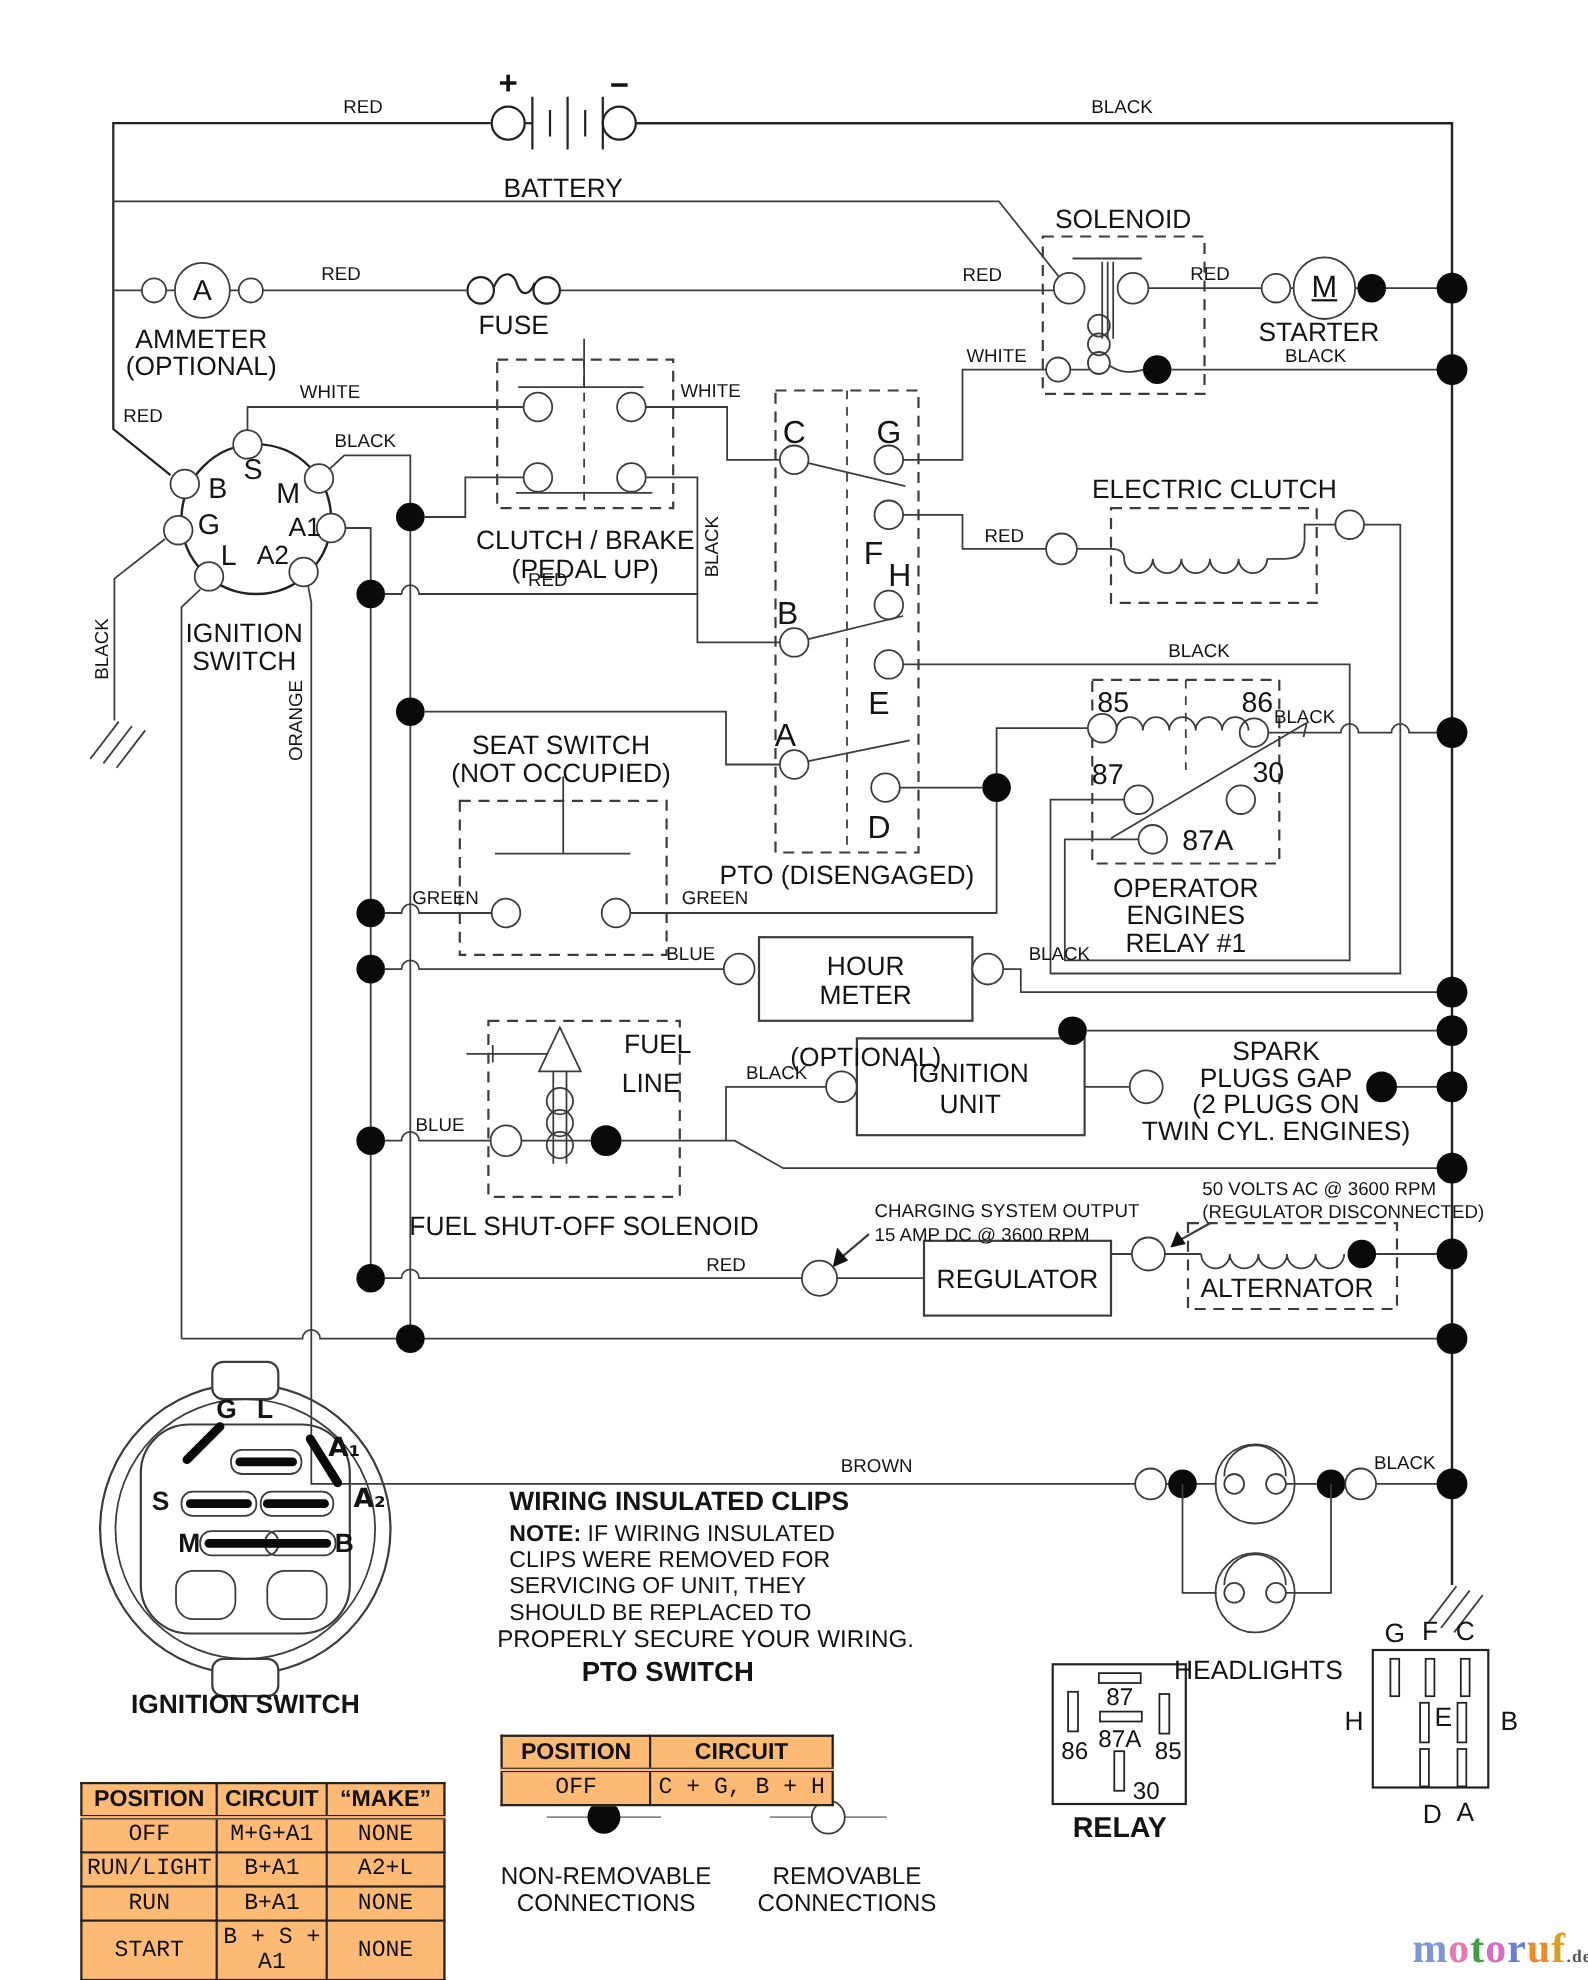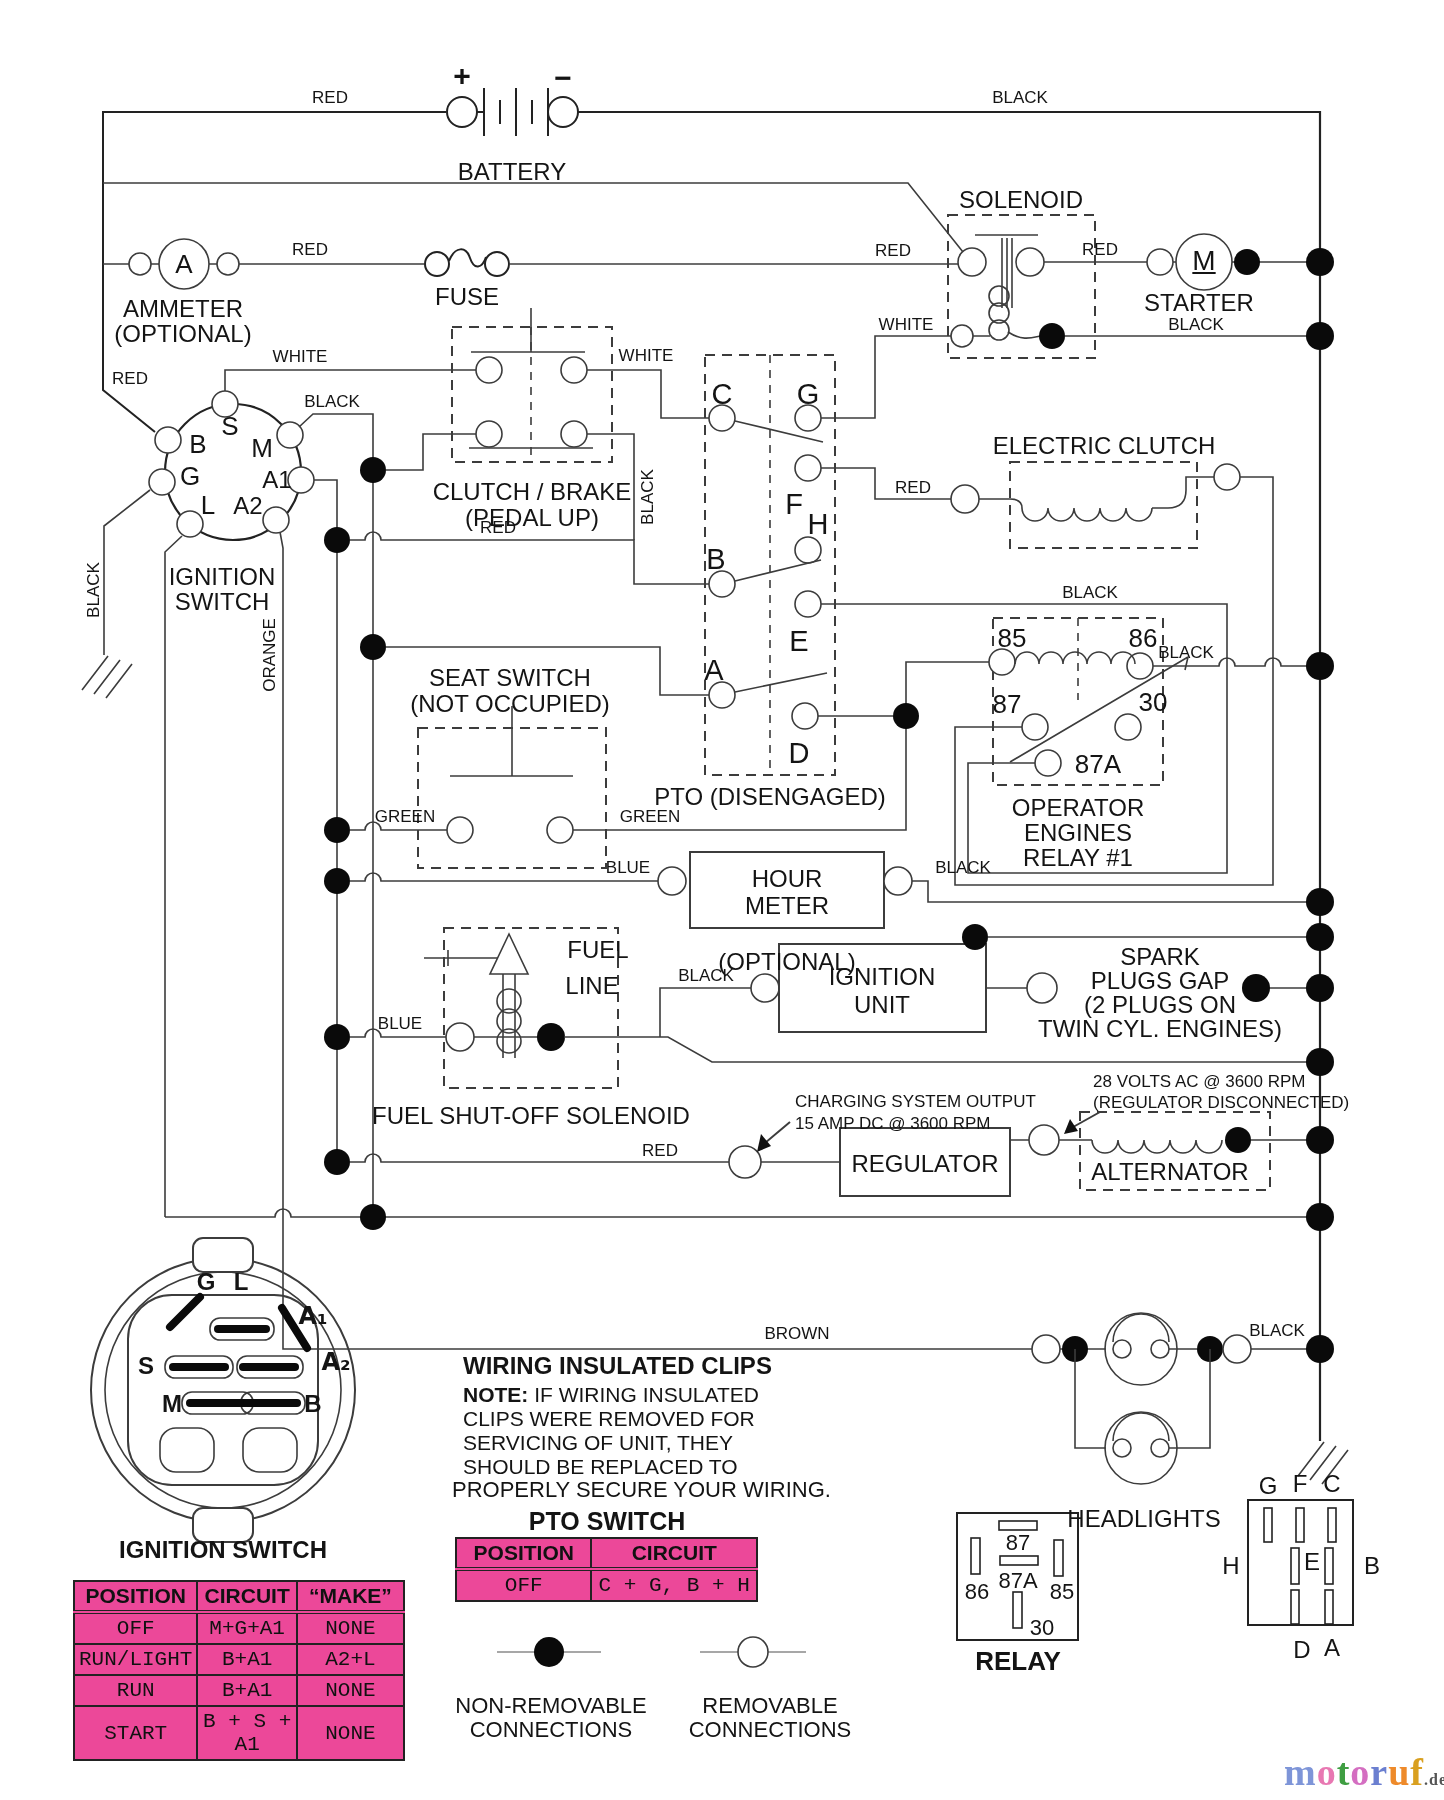--- a/index.html
+++ b/index.html
@@ -10,22 +10,22 @@
        font-family:"Liberation Sans",sans-serif;line-height:1;}
   .s{font-size:17px;}
   .m{font-size:24px;}
   .l{font-size:29px;}
   .xl{font-size:24px;font-weight:bold;}
   .bold{font-weight:bold;}
   .left{transform:translate(0,-50%);}
   .rot{transform:translate(-50%,-50%) rotate(-90deg);}
   .sub{font-family:"DejaVu Sans",sans-serif;}
   .underline{text-decoration:underline;}
-  table.sch{border-collapse:collapse;border:2px solid #222;background:#ec4899;
-            font-family:"Liberation Sans",sans-serif;font-size:21px;color:#111;text-align:center;}
+  table.sch{border-collapse:collapse;border:2px solid #222;background:#fdba74;
+            font-family:"Liberation Sans",sans-serif;font-size:21px;color:#111;text-align:center;margin-top:40px;}
   table.sch th{border:2px solid #222;border-bottom:4px double #222;font-weight:bold;padding:2px 4px;}
   table.sch td{border:2px solid #222;padding:3px 4px;font-family:Liberation Mono, monospace;}
   #ign-table{position:absolute;left:73px;top:1580px;}
   #ign-table table{width:332px;}
   #pto-table{position:absolute;left:455px;top:1537px;}
   #pto-table table{width:303px;}
   #watermark{position:absolute;left:1284px;top:1750px;font-family:"Liberation Serif",serif;
              font-weight:bold;font-size:38px;letter-spacing:1px;}
   #watermark .de{font-size:16px;color:#555;font-weight:bold;}
 </style>
@@ -400,21 +400,21 @@
 <div class="lbl m" style="left:1160px;top:957px">SPARK</div>
 <div class="lbl m" style="left:1160px;top:981px">PLUGS GAP</div>
 <div class="lbl m" style="left:1160px;top:1005px">(2 PLUGS ON</div>
 <div class="lbl m" style="left:1160px;top:1029px">TWIN CYL. ENGINES)</div>
 
 <div class="lbl s left" style="left:795px;top:1101px">CHARGING SYSTEM OUTPUT</div>
 <div class="lbl s left" style="left:795px;top:1123px">15 AMP DC @ 3600 RPM</div>
 <div class="lbl s" style="left:660px;top:1150px">RED</div>
 <div class="lbl m" style="left:925px;top:1164px">REGULATOR</div>
 
-<div class="lbl s left" style="left:1093px;top:1081px">28 VOLTS AC @ 3600 RPM</div>
+<div class="lbl s left" style="left:1093px;top:1081px">50 VOLTS AC @ 3600 RPM</div>
 <div class="lbl s left" style="left:1093px;top:1102px">(REGULATOR DISCONNECTED)</div>
 <div class="lbl m" style="left:1170px;top:1172px">ALTERNATOR</div>
 
 <div class="lbl s" style="left:797px;top:1333px">BROWN</div>
 <div class="lbl s" style="left:1277px;top:1330px">BLACK</div>
 <div class="lbl m" style="left:1144px;top:1519px">HEADLIGHTS</div>
 
 <div class="lbl left bold" style="left:463px;top:1366px;font-size:24px">WIRING INSULATED CLIPS</div>
 <div class="lbl left" style="left:463px;top:1394px;font-size:21px"><span class="bold">NOTE:</span><span> IF WIRING INSULATED</span></div>
 <div class="lbl left" style="left:463px;top:1418px;font-size:21px">CLIPS WERE REMOVED FOR</div>

